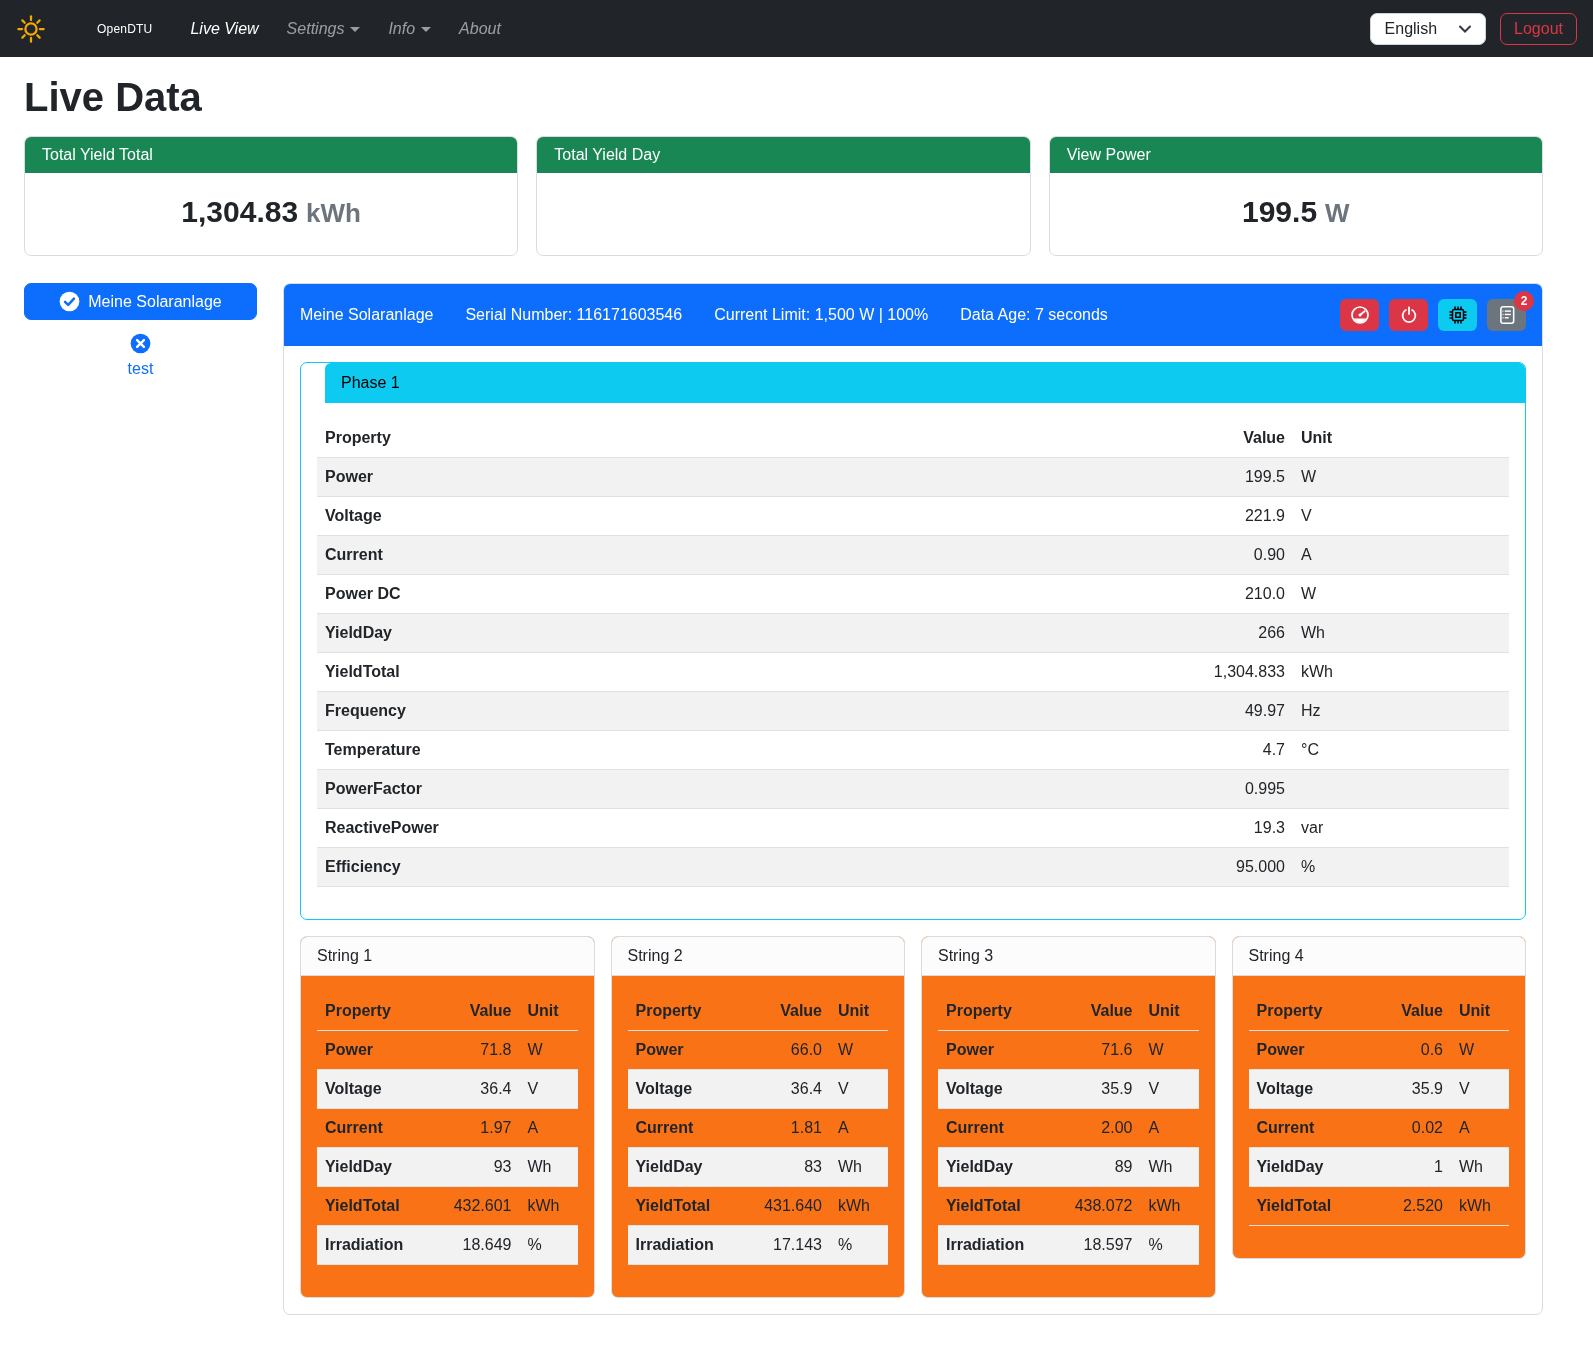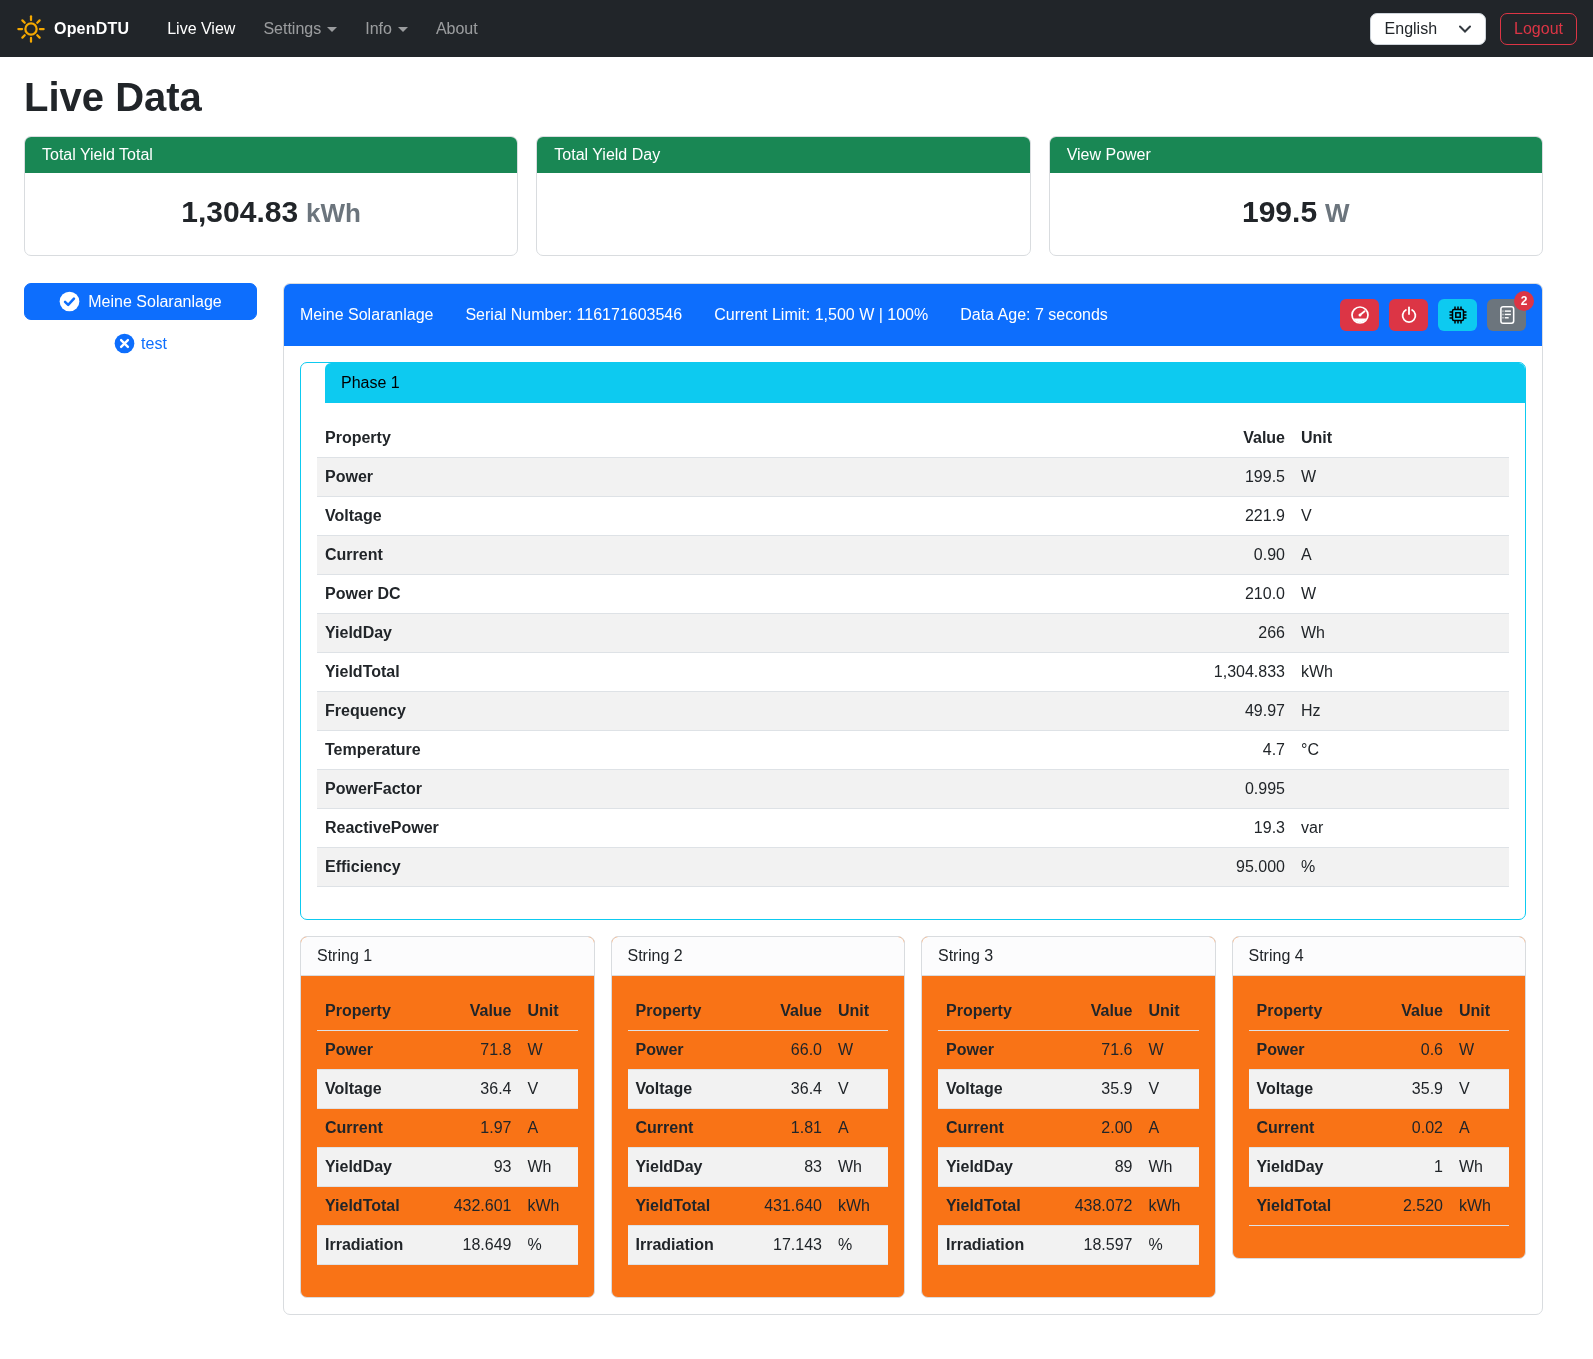--- a/index.html
+++ b/index.html
@@ -9,22 +9,22 @@
     font-family:"Liberation Sans", sans-serif;
     color:#212529; font-size:16px;
   }
 
   
   .navbar {
     height:57px; background:#212529; display:flex; align-items:center;
     padding:0 16px;
   }
   .brand { display:flex; align-items:center; gap:8px; margin-right:24px; cursor:pointer; }
-  .brand-label { color:#fff; font-size:16px; font-weight:700; letter-spacing:.2px; }
-  .nav-links { display:flex; align-items:center; }
+  .brand-label { color:#fff; font-size:12px; font-weight:400; letter-spacing:.2px;margin-left:43px; }
+  .nav-links { display:flex; align-items:center;font-style:italic; }
   .nav-link {
     color:rgba(255,255,255,.55); padding:8px 14px; font-size:16px; cursor:pointer;
     display:flex; align-items:center; gap:6px;
   }
   .nav-link.active { color:#fff; }
   .caret {
     width:0; height:0; border-left:5px solid transparent; border-right:5px solid transparent;
     border-top:5px solid rgba(255,255,255,.55); display:inline-block; margin-top:2px;
   }
   .nav-right { margin-left:auto; display:flex; align-items:center; gap:14px; }
@@ -56,21 +56,21 @@
   
   .content-row { display:flex; gap:26px; margin-top:27px; align-items:flex-start; }
   .sidebar { width:233px; flex:0 0 233px; }
   .inverter-select-btn {
     width:100%; background:#0d6efd; border:1px solid #0d6efd; color:#fff; border-radius:7px;
     padding:7px 10px; font-size:16px; font-family:inherit; cursor:pointer;
     display:flex; align-items:center; justify-content:center; gap:8px;
   }
   .inverter-alt {
     margin-top:13px; display:flex; align-items:center; justify-content:center; gap:6px;
-    color:#0d6efd; font-size:16px; cursor:pointer;
+    color:#0d6efd; font-size:16px; cursor:pointer;flex-direction:column;
   }
 
   
   .inverter-card {
     flex:1; border:1px solid #d9dcdf; border-radius:7px; background:#fff;
   }
   .inverter-card-header {
     background:#0d6efd; color:#fff; border-radius:6px 6px 0 0;
     display:flex; align-items:center; gap:32px; padding:15px 16px; min-height:62px;
   }

